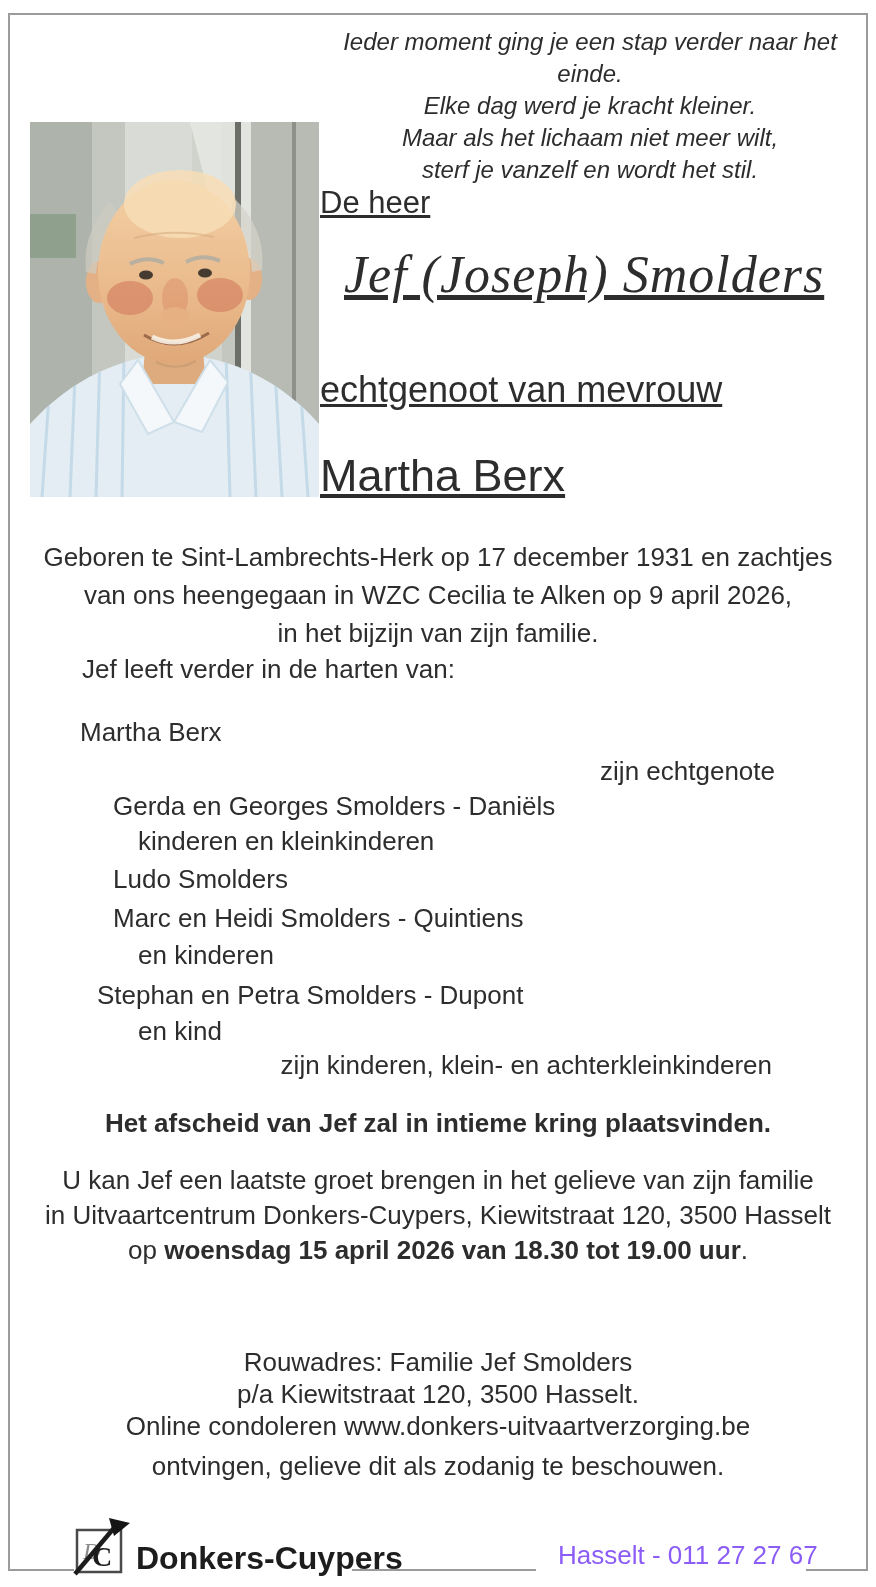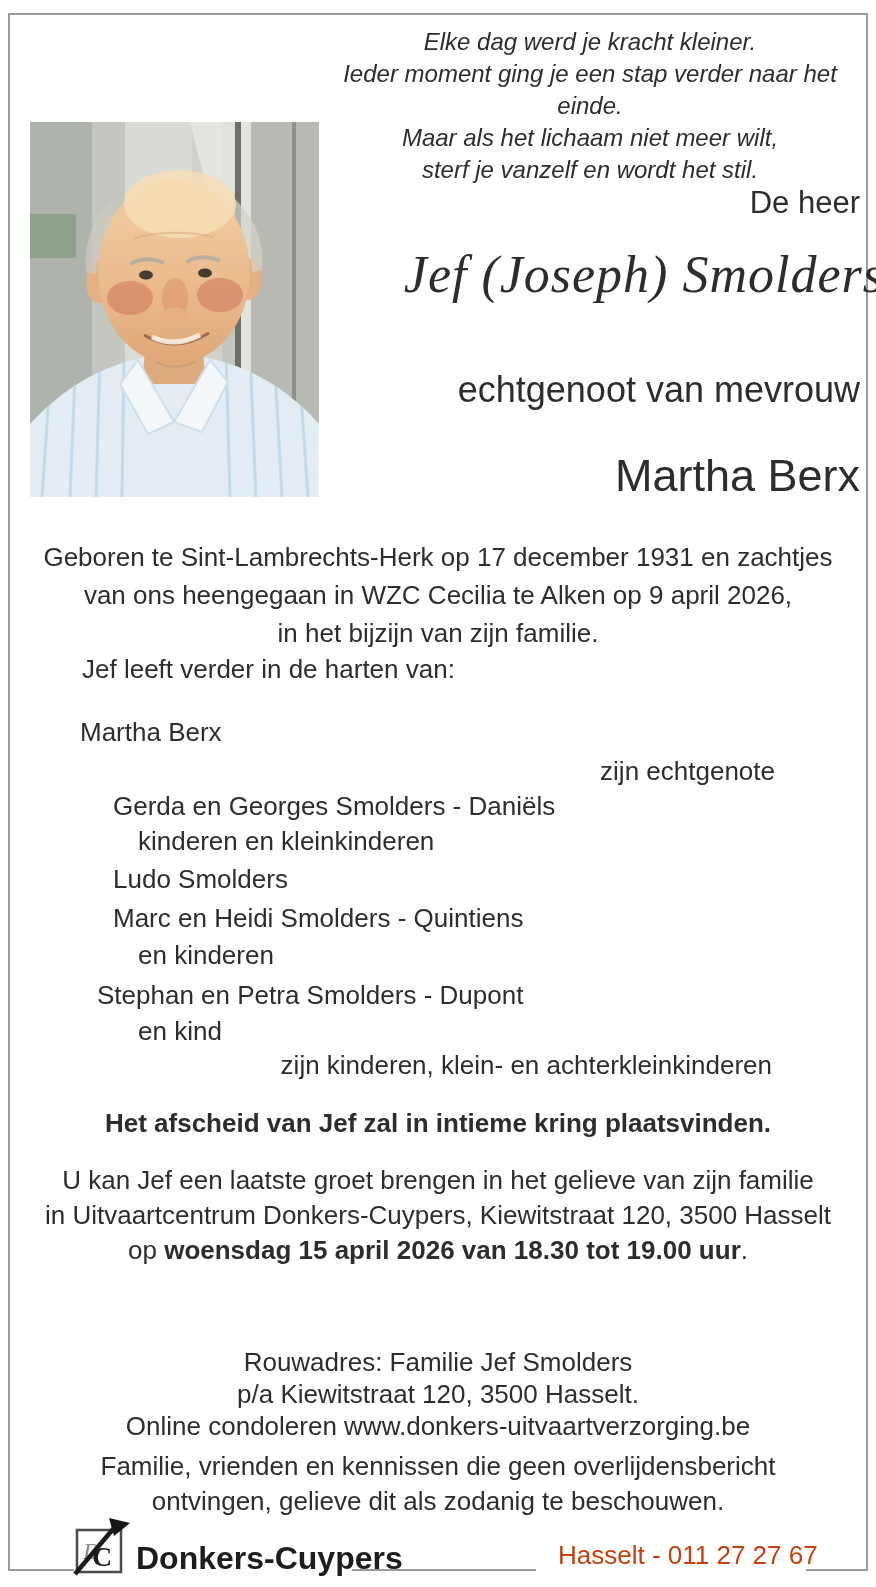--- a/index.html
+++ b/index.html
@@ -9,56 +9,56 @@
   }
   .abs { position:absolute; line-height:1; white-space:nowrap; }
   .borderline { position:absolute; background:#9b9b9b; }
   
   .poem { position:absolute; top:26px; left:320px; width:540px;
           font-style:italic; font-size:24px; line-height:32px; text-align:center; }
   
   .photo { position:absolute; left:30px; top:122px; width:289px; height:375px; }
   .photo svg { display:block; }
   
-  .hdrcol { left:320px; width:540px; text-align:right; }
+  .hdrcol { left:320px; width:540px; text-align:left;text-decoration:underline; }
   .salutation { top:187px; font-size:31px; }
   .deceased-name { top:249px; font-size:52px; font-family:"Liberation Serif", serif; font-style:italic; letter-spacing:1px;padding-left:24px; }
   .relation { top:372px; font-size:36px; }
   .spouse-name { top:453px; font-size:45px; }
   
   .centerblock { position:absolute; left:8px; width:860px; text-align:center; font-size:26px; }
   .birth { top:538px; line-height:38px; }
   .visitation { top:1163px; line-height:35px; }
   .address { top:1322px; line-height:32px;margin-top:24px; }
   .notice { top:1449px; line-height:35px; }
   .farewell-bold { top:1110px; font-weight:bold; font-size:26px; }
   
   .fs26 { font-size:26px; }
   .rightcol { left:0; text-align:right; }
   b { font-weight:bold; }
   
   .footer-name { top:1542px; left:136px; font-size:32px; font-weight:bold; color:#1d1d1d; }
-  .footer-phone { top:1542px; left:558px; font-size:26px; color:#c2410c; }
+  .footer-phone { top:1542px; left:558px; font-size:26px; color:#8b5cf6; }
   .logo { position:absolute; left:72px; top:1516px; width:60px; height:60px; }
 </style>
 </head>
 <body>
 
 <div class="page">
 
   <div class="borderline" style="left:8px; top:13px; width:860px; height:2px;"></div>
   <div class="borderline" style="left:8px; top:13px; width:2px; height:1558px;"></div>
   <div class="borderline" style="left:866px; top:13px; width:2px; height:1558px;"></div>
   <div class="borderline" style="left:8px; top:1569px; width:66px; height:2px;"></div>
   <div class="borderline" style="left:352px; top:1569px; width:184px; height:2px;"></div>
   <div class="borderline" style="left:806px; top:1569px; width:62px; height:2px;"></div>
 
   <div class="poem">
+    <div>Ieder moment ging je een stap verder naar het einde.</div>
     <div>Elke dag werd je kracht kleiner.</div>
-    <div>Ieder moment ging je een stap verder naar het einde.</div>
     <div>Maar als het lichaam niet meer wilt,</div>
     <div>sterf je vanzelf en wordt het stil.</div>
   </div>
 
   <div class="photo">
     <svg width="289" height="375" viewBox="0 0 289 375">
       <defs>
         <linearGradient id="skin" x1="0" y1="0" x2="0" y2="1">
           <stop offset="0" stop-color="#f2d0a4"></stop>
             <stop offset="0.6" stop-color="#eaba8c"></stop>
@@ -160,21 +160,20 @@
     <div><span>op </span><b>woensdag 15 april 2026 van 18.30 tot 19.00 uur</b><span>.</span></div>
   </div>
 
   <div class="centerblock address">
     <div>Rouwadres: Familie Jef Smolders</div>
     <div>p/a Kiewitstraat 120, 3500 Hasselt.</div>
     <div>Online condoleren www.donkers-uitvaartverzorging.be</div>
   </div>
 
   <div class="centerblock notice">
-    <div>Familie, vrienden en kennissen die geen overlijdensbericht</div>
     <div>ontvingen, gelieve dit als zodanig te beschouwen.</div>
   </div>
 
   <div class="logo">
     <svg width="60" height="60" viewBox="0 0 60 60">
       <rect x="5" y="14" width="44" height="42" fill="#ffffff" stroke="#4a4a4a" stroke-width="2.5"></rect>
       <text x="11" y="43" font-family="Liberation Serif, serif" font-size="24" fill="#8a8a8a" font-style="italic">D</text>
       <text x="20" y="50" font-family="Liberation Serif, serif" font-size="28" fill="#1c1c1c" font-weight="bold">C</text>
       <path d="M3,58 L42,12" stroke="#1c1c1c" stroke-width="4.5" fill="none"></path>
       <polygon points="37,2 58,7 42,20" fill="#151515"></polygon>

